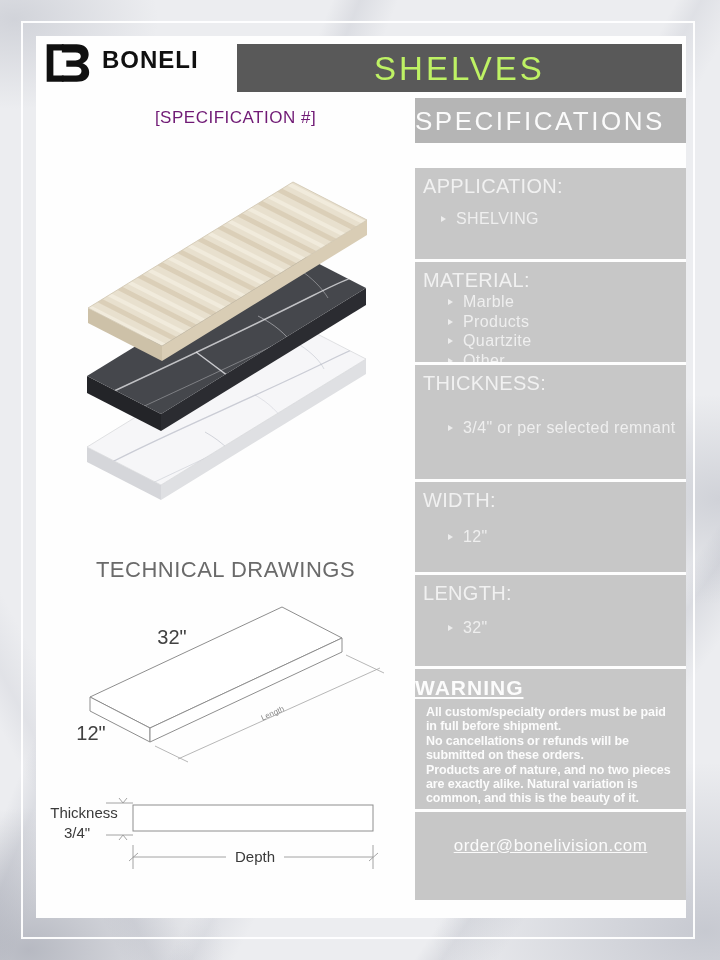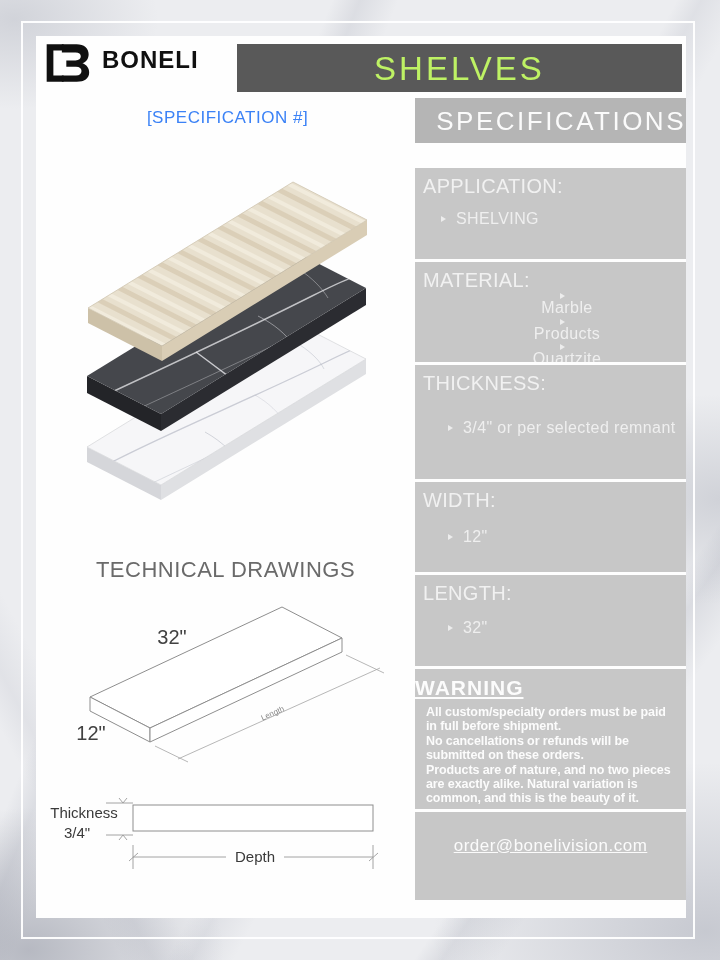--- a/index.html
+++ b/index.html
@@ -23,33 +23,33 @@
   .page{position:absolute;left:36px;top:36px;width:650px;height:882px;background:#fefefe;}
 
   
   .logo-mark{position:absolute;left:8px;top:4px;}
   .brand-name{position:absolute;left:66px;top:10px;font-size:24px;font-weight:bold;color:#101010;letter-spacing:1px;}
 
   
   .title-bar{position:absolute;left:201px;top:8px;width:445px;height:48px;background:#595959;color:#bef264;
     font-size:33px;letter-spacing:3px;text-align:center;line-height:49px;font-weight:400;}
 
-  .spec-number{position:absolute;left:2px;top:72px;width:379px;text-align:center;font-size:17px;color:#3b82f6;letter-spacing:.5px;}
+  .spec-number{position:absolute;left:10px;top:72px;width:379px;text-align:center;font-size:17px;color:#701a75;letter-spacing:.5px;}
 
   
   .right-col{position:absolute;left:379px;top:62px;width:271px;}
   .spec-header{height:45px;background:#b5b5b5;color:#fbfbfb;font-size:26px;letter-spacing:2.5px;
-    text-align:right;line-height:46px;margin-bottom:3px;}
+    text-align:left;line-height:46px;margin-bottom:3px;}
   .sec{background:#c7c7c7;margin-bottom:3px;overflow:hidden;box-sizing:border-box;color:#f1f1f1;}
   .sec-label{padding:7px 0 0 8px;font-size:20px;letter-spacing:.3px;}
   .item{display:flex;align-items:center;font-size:16px;letter-spacing:.4px;color:#efefef;}
   .bullet{display:inline-block;width:0;height:0;border-left:5px solid #ededed;border-top:3.5px solid transparent;
     border-bottom:3.5px solid transparent;margin-right:10px;flex:0 0 auto;}
   .sec-app{height:91px;margin-top:25px;}   .sec-app  .item{margin:12px 0 0 26px;}
-  .sec-mat{height:100px;}  .sec-mat  .item{margin:1px 0 0 33px;line-height:18.5px;flex-direction:column;}
+  .sec-mat{height:100px;}  .sec-mat  .item{margin:1px 0 0 33px;line-height:18.5px;}
   .sec-mat .item:first-of-type{margin-top:9px;}
   .sec-thick{height:114px;}.sec-thick .item{margin:24px 0 0 33px;}
   .sec-wid{height:90px;}   .sec-wid  .item{margin:16px 0 0 33px;}
   .sec-len{height:91px;}   .sec-len  .item{margin:14px 0 0 33px;}
 
   .sec-warn{height:140px;color:#fcfcfc;}
   .warn-title{margin-top:7px;text-align:left;font-size:21px;font-weight:bold;letter-spacing:1px;text-decoration:underline;}
   .warn-body{padding:5px 11px 0 11px;font-size:12.5px;font-weight:bold;line-height:14.4px;letter-spacing:-0.1px;}
   .warn-body p{margin:0;}
   .sec-email{height:88px;margin-bottom:0;}

